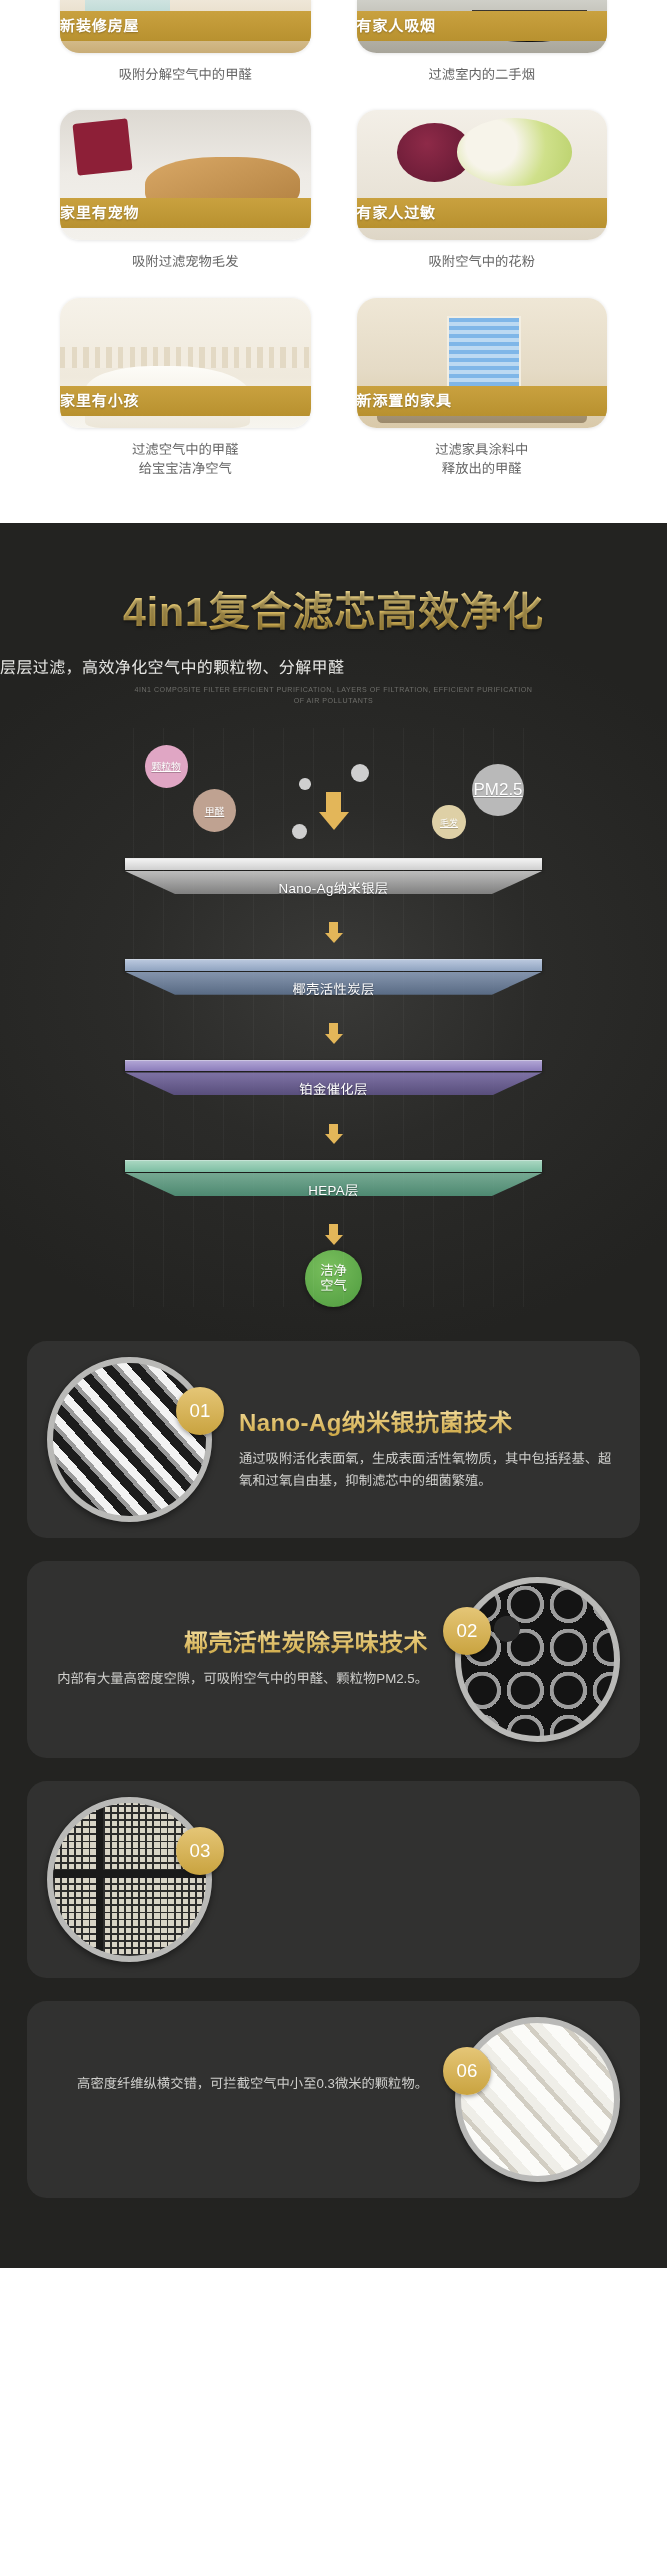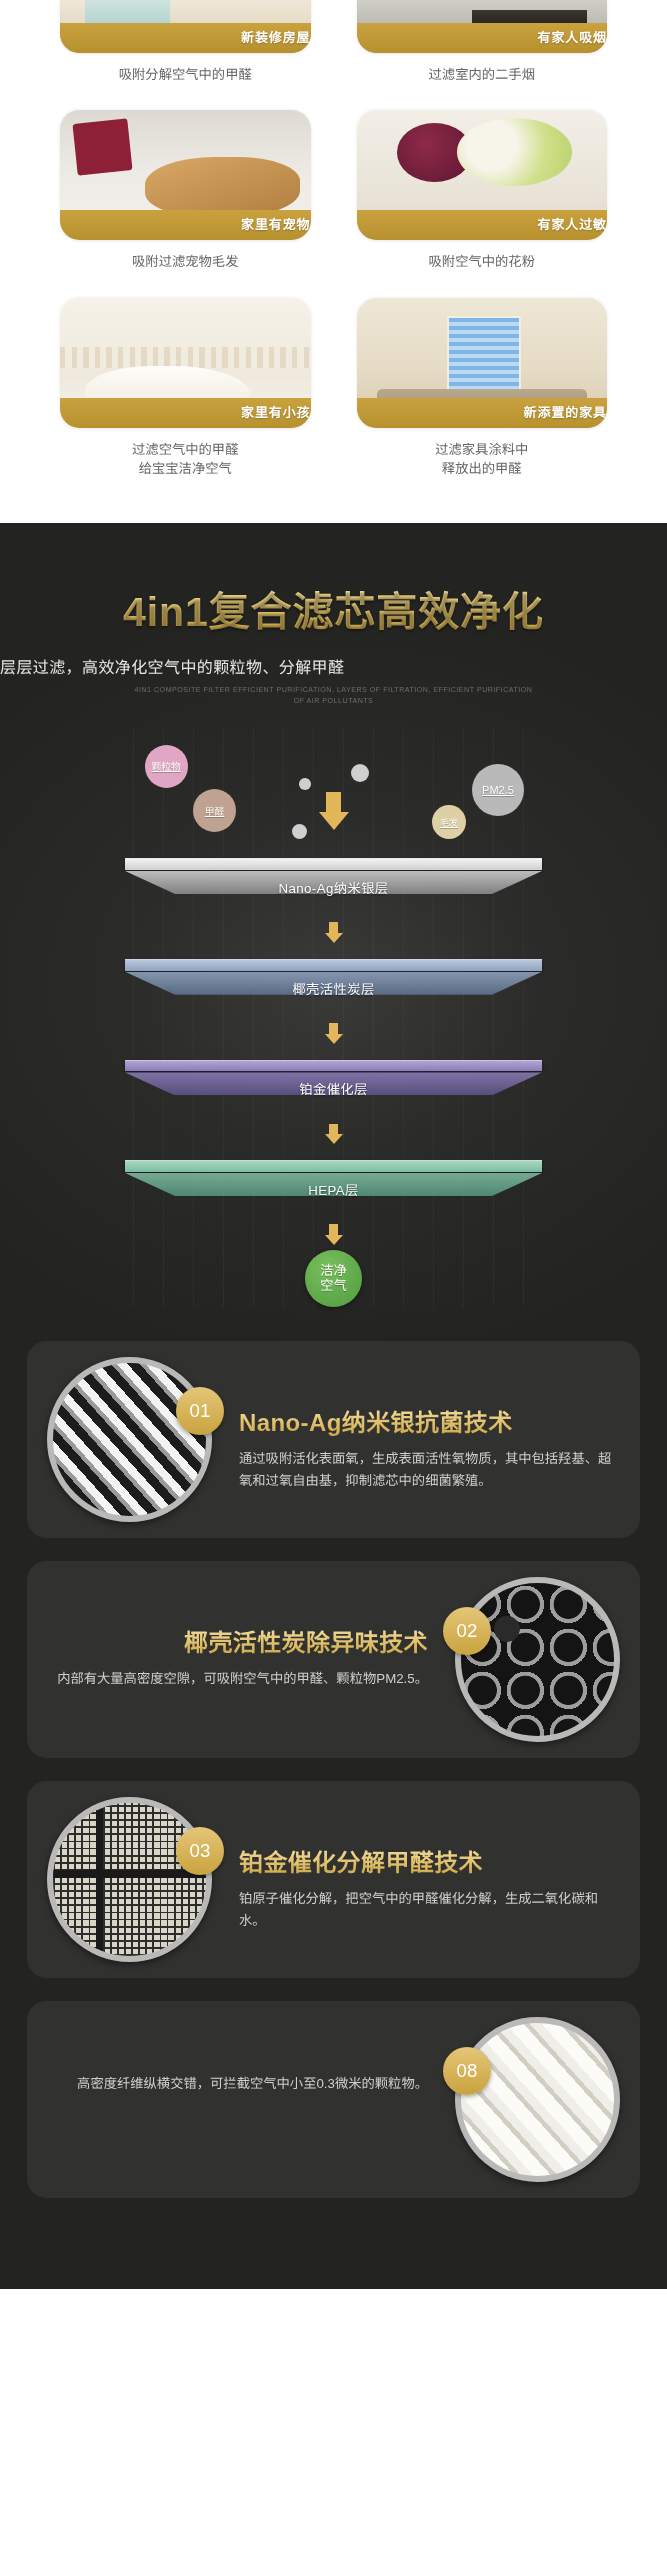--- a/index.html
+++ b/index.html
@@ -31,27 +31,27 @@
     height:130px;
     border-radius:19.6px;
     overflow:hidden;
     box-shadow:0 0.9px 3.6px rgba(0,0,0,.10);
   }
   
   .row-first .scene-card { height:53px; border-radius:0 0 19.6px 19.6px; }
 
   .scene-photo { position:absolute; inset:0; }
   .scene-label {
-    position:absolute; left:0; right:0; bottom:0;
+    position:absolute; left:0; right:0; bottom:12px;
     height:30px; line-height:30px;
     background:linear-gradient(180deg,#c9a13f 0%,#b8912f 100%);
     color:#ffffff;
-    font-size:13px;
+    font-size:15px;
     font-weight:bold;
-    text-align:right;
+    text-align:left;
     letter-spacing:0.9px;
     text-shadow:0 0.9px 1.8px rgba(0,0,0,.25);
   }
   .scene-caption {
     margin-top:11.6px;
     text-align:center;
     color:#666666;
     font-size:13.3px;
     line-height:1.45;
     white-space:pre-line;
@@ -118,21 +118,21 @@
     background:linear-gradient(180deg,#b8a98d,#9c8a6c);
     border-radius:5.3px;
   }
 
   
   .dark {
     position:relative;
     background:
       radial-gradient(ellipse 463px 374px at 50% 26%, #3a3a38 0%, #2b2b29 45%, #232321 100%),
       #232321;
-    padding:55px 0 68px 0;
+    padding:55px 0 47px 0;
     width:667px;
     overflow:hidden;
   }
   .dark-title {
     text-align:center;
     font-size:41px;
     font-weight:bold;
     letter-spacing:0.9px;
     background:linear-gradient(180deg,#f6e4a6 0%,#e8cb74 45%,#c9a33f 100%);
     -webkit-background-clip:text;
@@ -175,21 +175,21 @@
     position:absolute;
     border-radius:50%;
     display:flex; align-items:center; justify-content:center;
     color:#ffffff;
     font-size:9.8px;
     text-shadow:0 0.9px 0.9px rgba(0,0,0,.25);
     text-decoration:underline;
   }
   .b-part  { left:19.6px;  top:7.1px;   width:43px; height:43px; background:#e0a6c4; font-size:9.8px; }
   .b-hcho  { left:68px;  top:52px;  width:43px; height:43px; background:#bfa291; }
-  .b-pm    { right:18px; top:27px;  width:52px; height:52px; background:#b9b9b9; font-size:11px; }
+  .b-pm    { right:18px; top:27px;  width:52px; height:52px; background:#b9b9b9; font-size:17px; }
   .b-hair  { right:76px; top:68px;  width:34px; height:34px; background:#ded0a6; font-size:9px; }
   .b-dot1  { left:174px; top:41px;  width:11.6px; height:11.6px; background:#cfcfcf; }
   .b-dot2  { left:226px; top:27px;  width:18px; height:18px; background:#cfcfcf; }
   .b-dot3  { left:167px; top:87px;  width:15px; height:15px; background:#cfcfcf; }
 
   .arrow-big {
     position:absolute; left:50%; top:55px; transform:translateX(-50%);
     width:0; height:0;
     z-index:4;
   }
@@ -470,29 +470,25 @@
       <div class="fnum at-right">02</div>
       <div class="ftext to-left">
         <div class="ftitle">椰壳活性炭除异味技术</div>
         <div class="fdesc">内部有大量高密度空隙，可吸附空气中的甲醛、颗粒物PM2.5。</div>
       </div>
     </div>
 
     <div class="fcard">
       <div class="fdisc left tex-mesh"></div>
       <div class="fnum at-left">03</div>
-      <div class="ftext to-right">
-        <div class="ftitle">铂金催化分解甲醛技术</div>
-        <div class="fdesc">铂原子催化分解，把空气中的甲醛催化分解，生成二氧化碳和水。</div>
-      </div>
     </div>
 
     <div class="fcard">
       <div class="fdisc right tex-hepa"></div>
-      <div class="fnum at-right">08</div>
+      <div class="fnum at-right">06</div>
       <div class="ftext to-left">
         <div class="fdesc">高密度纤维纵横交错，可拦截空气中小至0.3微米的颗粒物。</div>
       </div>
     </div>
 
   </div>
 
 </section>
 
 

